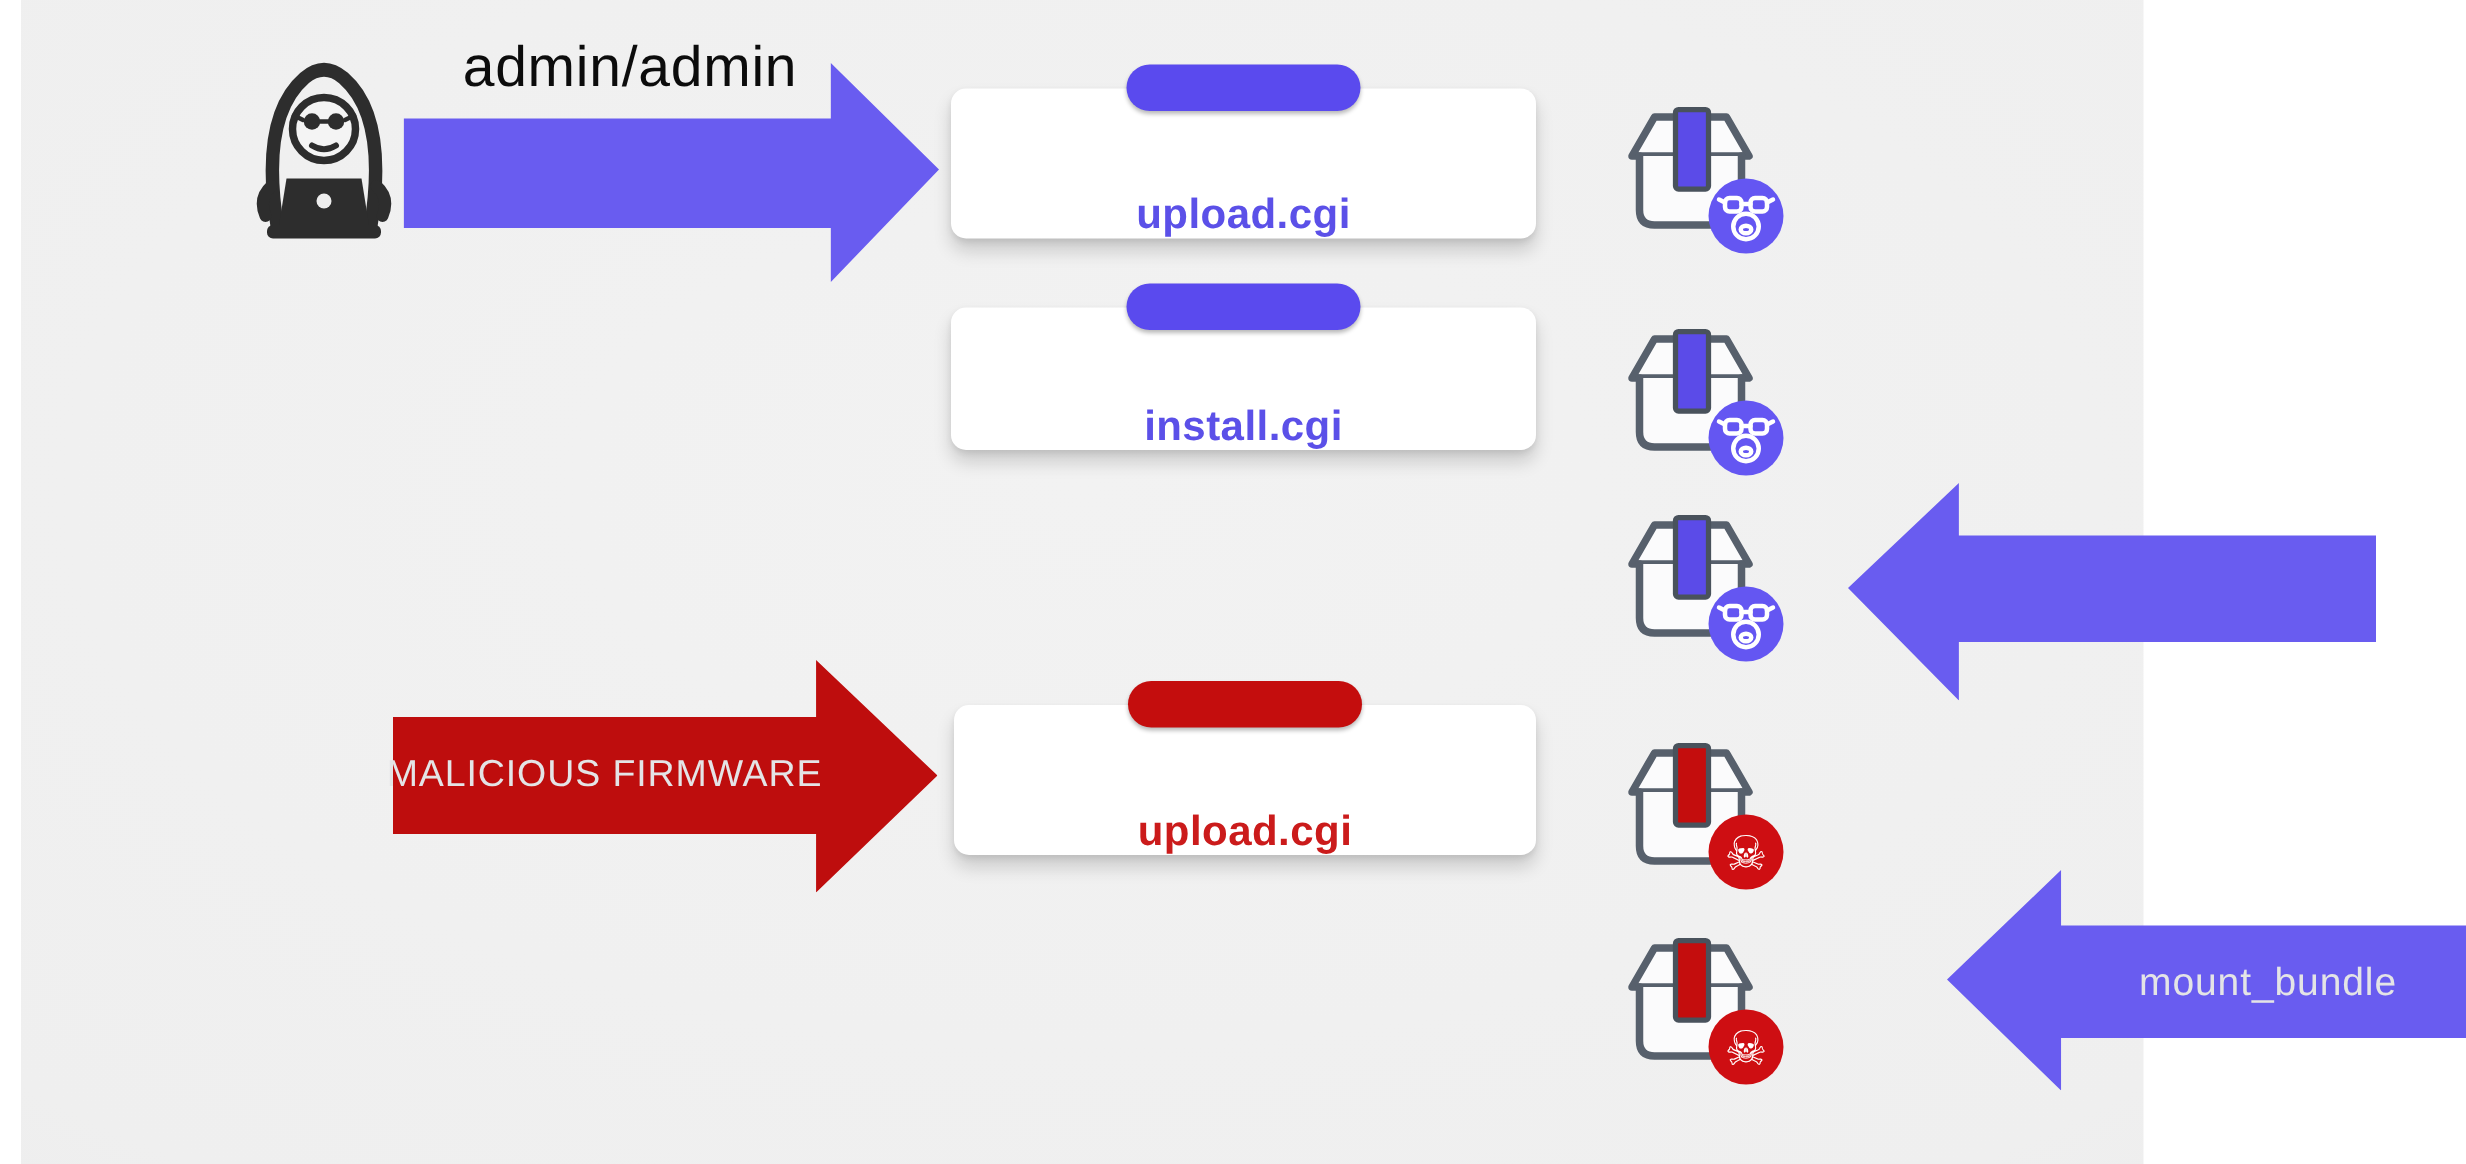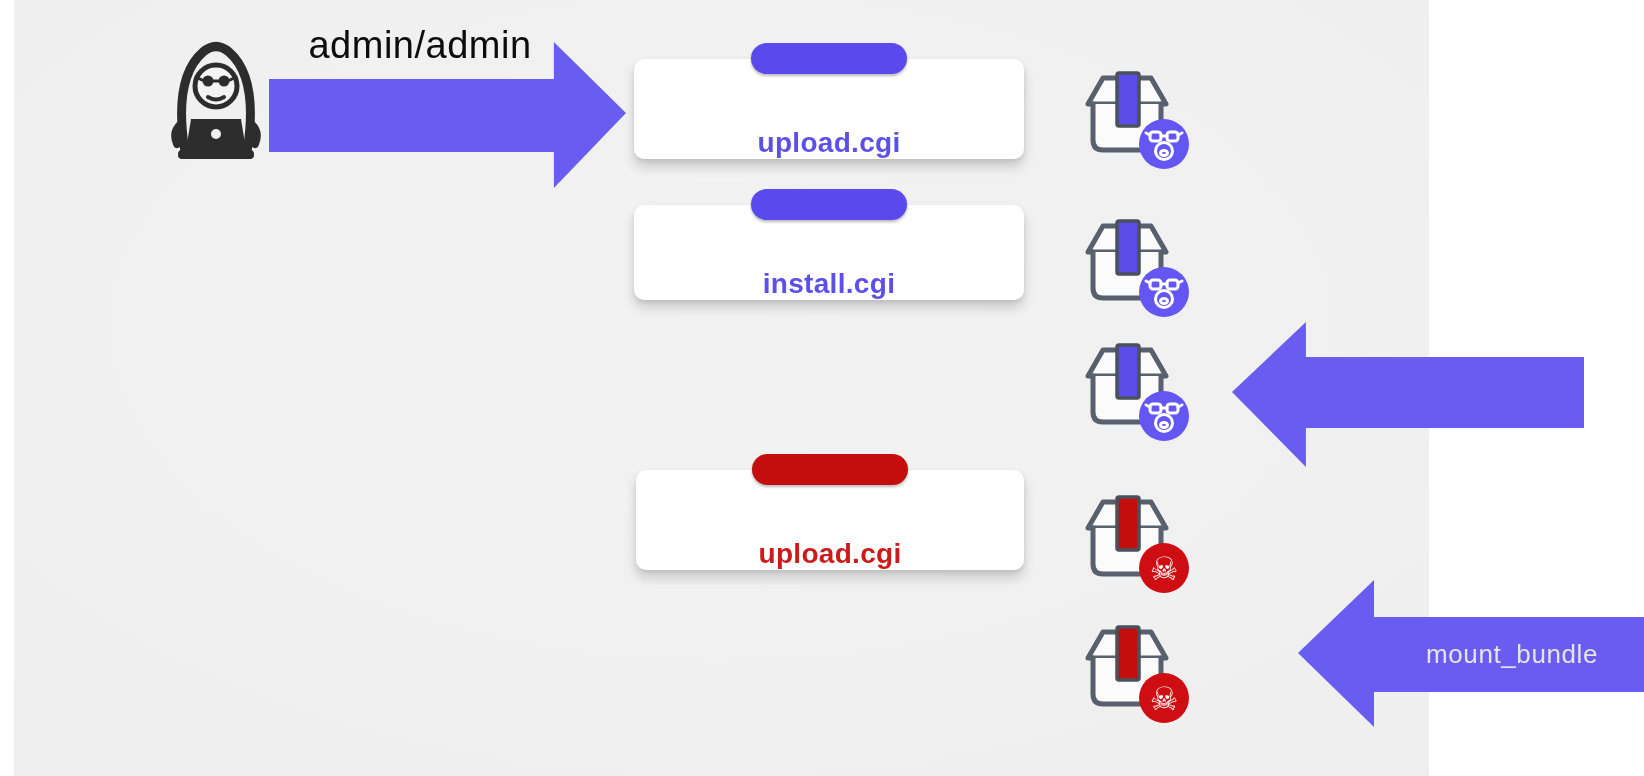--- a/index.html
+++ b/index.html
@@ -119,20 +119,24 @@
       <rect x="18" y="126" width="76" height="9" rx="4" fill="#2d2d2d"></rect>
       <path class="hk-line" d="M21,100 Q12,108 17,120 M91,100 Q100,108 95,120" stroke-width="8"></path>
     </svg>
   </div>
   <div class="abs credentials">admin/admin</div>
 
   <div class="abs arrow arrow-original">
     <div class="arrow-shape"></div>
   </div>
 
+  <div class="abs arrow arrow-malicious">
+    <div class="arrow-shape"></div>
+    <div class="arrow-label">MALICIOUS FIRMWARE</div>
+  </div>
 
   <div class="abs card card-1 original">
     <div class="pill"></div>
     <div class="card-label">upload.cgi</div>
   </div>
   <div class="abs card card-2 original">
     <div class="pill"></div>
     <div class="card-label">install.cgi</div>
   </div>
   <div class="abs card card-3 malicious">

